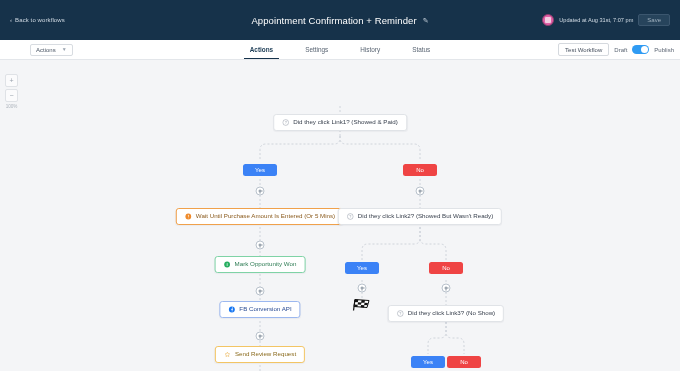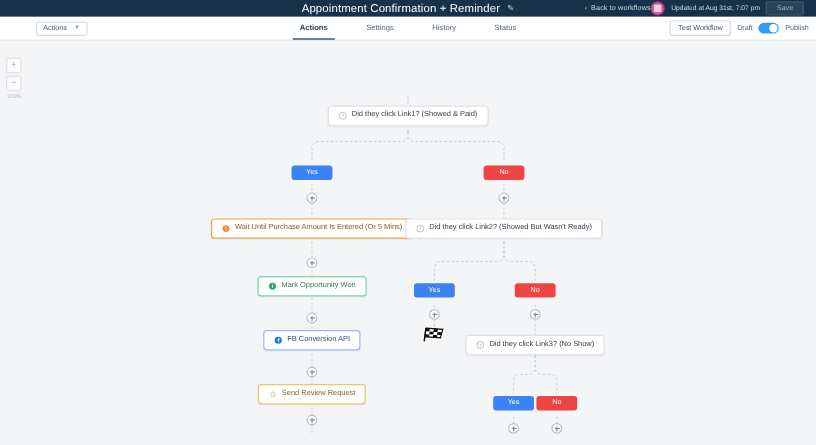--- a/index.html
+++ b/index.html
@@ -6,25 +6,25 @@
   html, body { width: 680px; height: 371px; overflow: hidden; }
   body {
     font-family: "Liberation Sans", sans-serif;
     background: #f4f5f7;
     color: #2b3445;
     -webkit-font-smoothing: antialiased;
   }
 
   
   .topbar {
-    height: 14px;
+    height: 40px;
     background: #16324a;
     display: flex;
     align-items: center;
-    justify-content: flex-end;
+    justify-content: space-between;
     padding: 0 10px;
     position: relative;
   }
   .back-link {
     display: flex; align-items: center; gap: 3px;
     color: #cfd9e2; font-size: 6px; letter-spacing: .1px;
     white-space: nowrap;
   }
   .back-chevron { font-size: 6px; color: #cfd9e2; line-height: 1; }
   .title-wrap {

